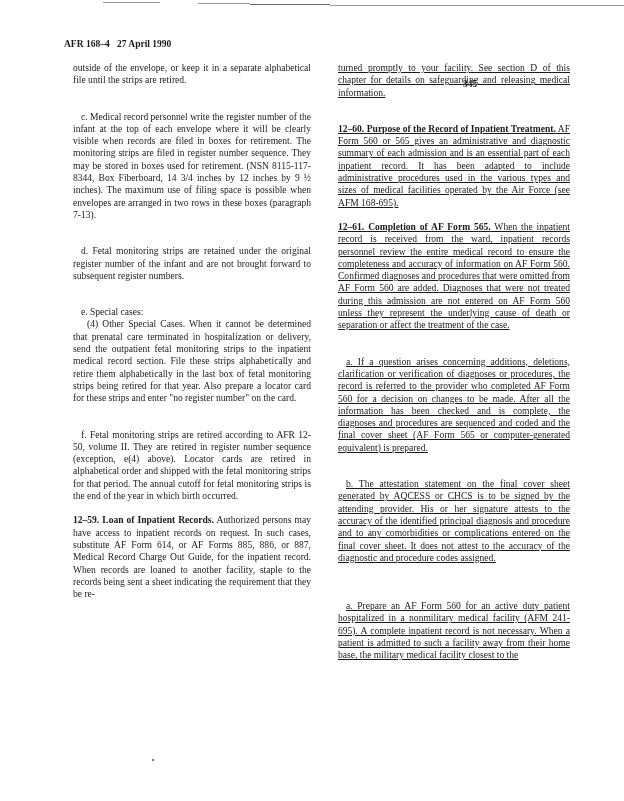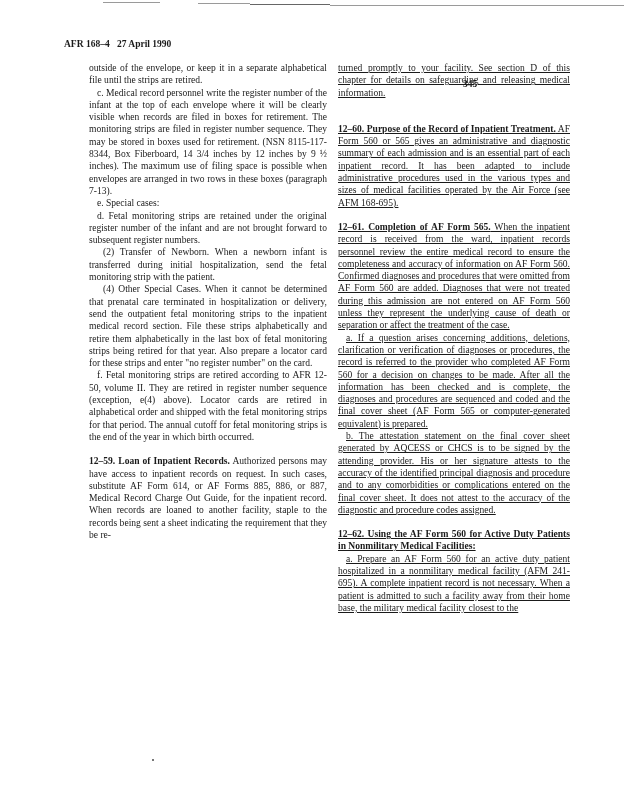--- a/index.html
+++ b/index.html
@@ -15,24 +15,24 @@
       font-family: "Liberation Serif", serif; font-weight: bold; font-size: 9.5px;
     }
     .header .doc-id { position: absolute; left: 4px; top: 0; text-align: right; }
     .header .doc-date { position: absolute; left: 57px; top: 0; }
     .header .page-num { position: absolute; left: 403px; top: 0; margin-top: 40px; }
     .col {
       position: absolute; top: 62px; width: 238px;
       font-family: "Liberation Serif", serif; font-size: 9.55px; line-height: 12.3px;
       text-align: justify; hyphens: manual;
     }
-    .col.left { left: 89px; }
+    .col.left { left: 73px; }
     .col.right { left: 338px; width: 232px; text-decoration: underline; }
     .col p { margin: 0; }
-    .col p.indent { text-indent: 8px; }
+    .col p.indent { text-indent: 8px; margin-top: 24px; }
     .col p.indent2 { text-indent: 14px; }
     .col .spacer { height: 12px; }
     .col .heading { font-weight: bold; }
     .col .section-title { font-weight: bold; margin: 0; }
     .stray-dot { position: absolute; left: 152px; top: 759px; width: 2px; height: 2px; background: #777; }
   </style>
 </head>
 <body>
 
 <div class="scan-lines">
@@ -44,36 +44,34 @@
 
 <div class="header">
   <span class="doc-id">AFR 168–4</span>
   <span class="doc-date">27 April 1990</span>
   <span class="page-num">345</span>
 </div>
 
 <div class="col left">
   <p>outside of the envelope, or keep it in a separate alphabetical file until the strips are retired.</p>
   <p class="indent">c. Medical record personnel write the register number of the infant at the top of each envelope where it will be clearly visible when records are filed in boxes for retirement. The monitoring strips are filed in register number sequence. They may be stored in boxes used for retirement. (NSN 8115-117-8344, Box Fiberboard, 14 3/4 inches by 12 inches by 9 ½ inches). The maximum use of filing space is possible when envelopes are arranged in two rows in these boxes (paragraph 7-13).</p>
+  <p class="indent">d. Fetal monitoring strips are retained under the original register number of the infant and are not brought forward to subsequent register numbers.</p>
   <p class="indent">e. Special cases:</p>
-  <p class="indent">d. Fetal monitoring strips are retained under the original register number of the infant and are not brought forward to subsequent register numbers.</p>
-  <p class="indent2">(2) Transfer of Newborn. When a newborn infant is transferred during initial hospitalization, send the fetal monitoring strip with the patient.</p>
   <p class="indent2">(4) Other Special Cases. When it cannot be determined that prenatal care terminated in hospitalization or delivery, send the outpatient fetal monitoring strips to the inpatient medical record section. File these strips alphabetically and retire them alphabetically in the last box of fetal monitoring strips being retired for that year. Also prepare a locator card for these strips and enter "no register number" on the card.</p>
   <p class="indent">f. Fetal monitoring strips are retired according to AFR 12-50, volume II. They are retired in register number sequence (exception, e(4) above). Locator cards are retired in alphabetical order and shipped with the fetal monitoring strips for that period. The annual cutoff for fetal monitoring strips is the end of the year in which birth occurred.</p>
   <div class="spacer"></div>
   <p><span class="heading">12–59.  Loan of Inpatient Records.</span><span> Authorized persons may have access to inpatient records on request. In such cases, substitute AF Form 614, or AF Forms 885, 886, or 887, Medical Record Charge Out Guide, for the inpatient record. When records are loaned to another facility, staple to the records being sent a sheet indicating the requirement that they be re-</span></p>
 </div>
 
 <div class="col right">
   <p>turned promptly to your facility. See section D of this chapter for details on safeguarding and releasing medical information.</p>
   <div class="spacer"></div>
   <div class="spacer"></div>
   <p><span class="heading">12–60.  Purpose of the Record of Inpatient Treatment.</span><span>  AF Form 560 or 565 gives an administrative and diagnostic summary of each admission and is an essential part of each inpatient record. It has been adapted to include administrative procedures used in the various types and sizes of medical facilities operated by the Air Force (see AFM 168-695).</span></p>
   <div class="spacer"></div>
   <p><span class="heading">12–61.  Completion of AF Form 565.</span><span>  When the inpatient record is received from the ward, inpatient records personnel review the entire medical record to ensure the completeness and accuracy of information on AF Form 560. Confirmed diagnoses and procedures that were omitted from AF Form 560 are added. Diagnoses that were not treated during this admission are not entered on AF Form 560 unless they represent the underlying cause of death or separation or affect the treatment of the case.</span></p>
   <p class="indent">a. If a question arises concerning additions, deletions, clarification or verification of diagnoses or procedures, the record is referred to the provider who completed AF Form 560 for a decision on changes to be made. After all the information has been checked and is complete, the diagnoses and procedures are sequenced and coded and the final cover sheet (AF Form 565 or computer-generated equivalent) is prepared.</p>
   <p class="indent">b. The attestation statement on the final cover sheet generated by AQCESS or CHCS is to be signed by the attending provider. His or her signature attests to the accuracy of the identified principal diagnosis and procedure and to any comorbidities or complications entered on the final cover sheet. It does not attest to the accuracy of the diagnostic and procedure codes assigned.</p>
   <div class="spacer"></div>
-  <p class="heading">12–62.  Using the AF Form 560 for Active Duty Patients in Nonmilitary Medical Facilities:</p>
   <p class="indent">a. Prepare an AF Form 560 for an active duty patient hospitalized in a nonmilitary medical facility (AFM 241-695). A complete inpatient record is not necessary. When a patient is admitted to such a facility away from their home base, the military medical facility closest to the</p>
 </div>
 
 <div class="stray-dot"></div>
 
 </body></html>

